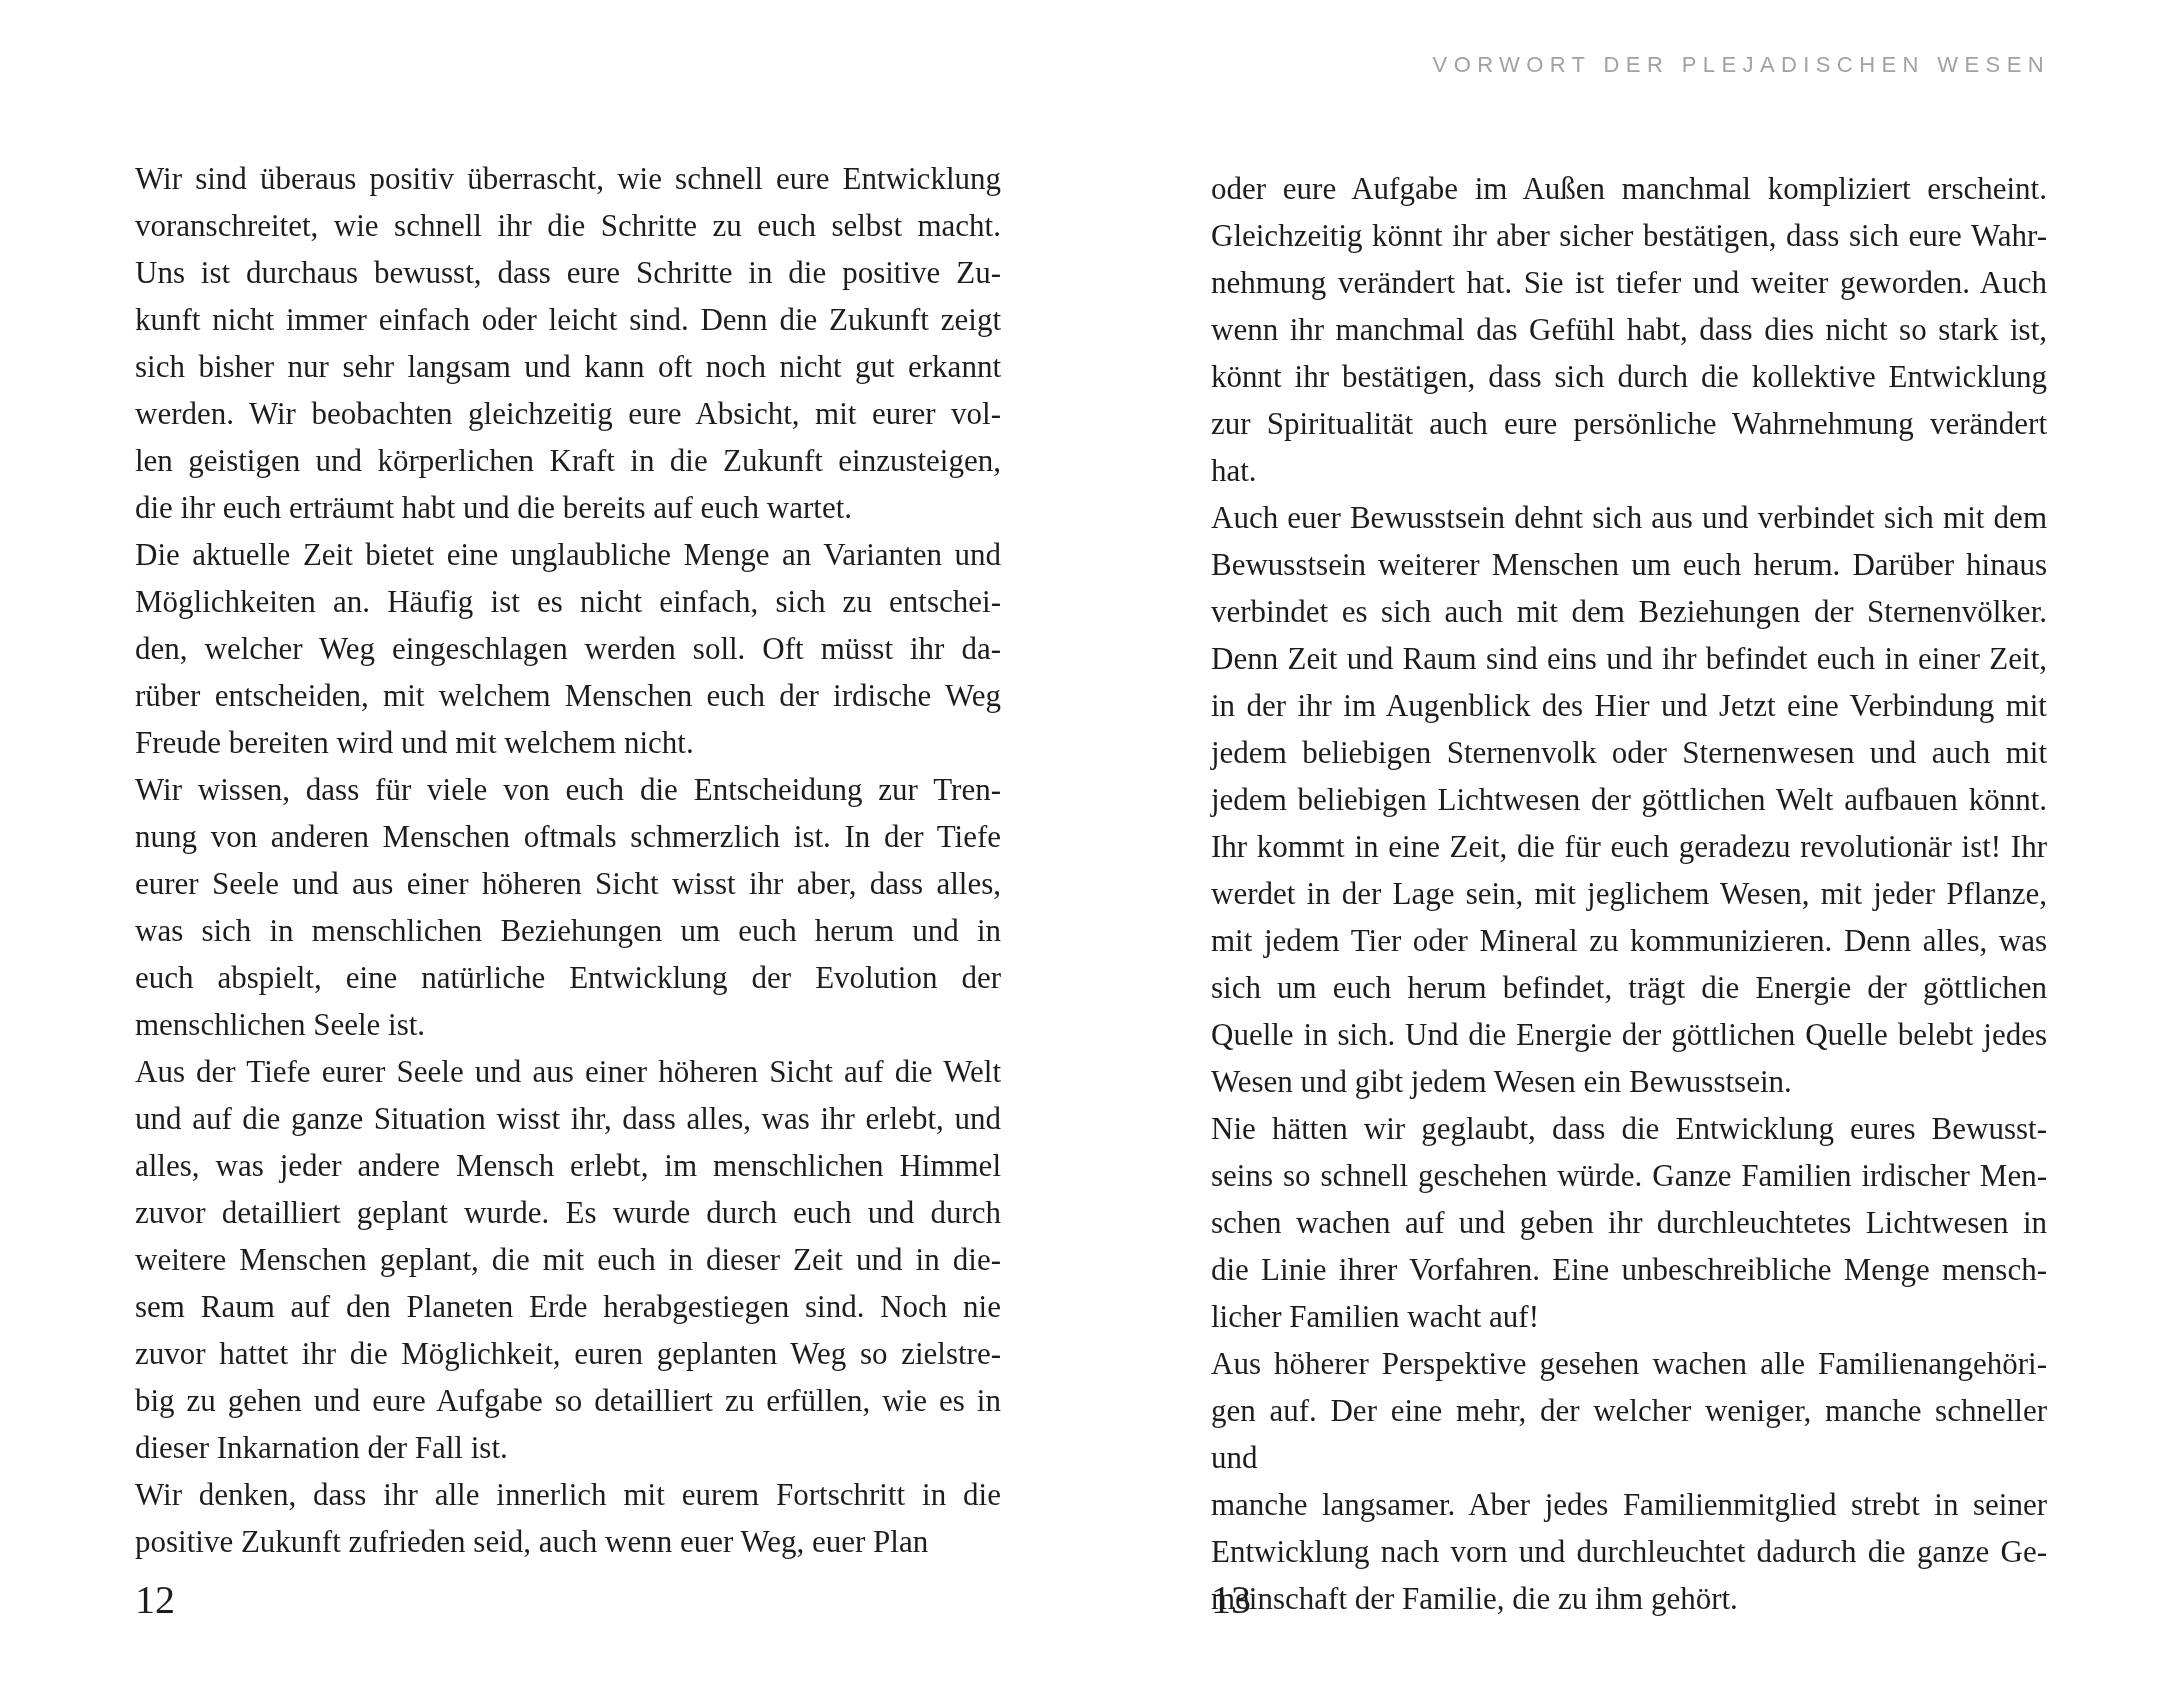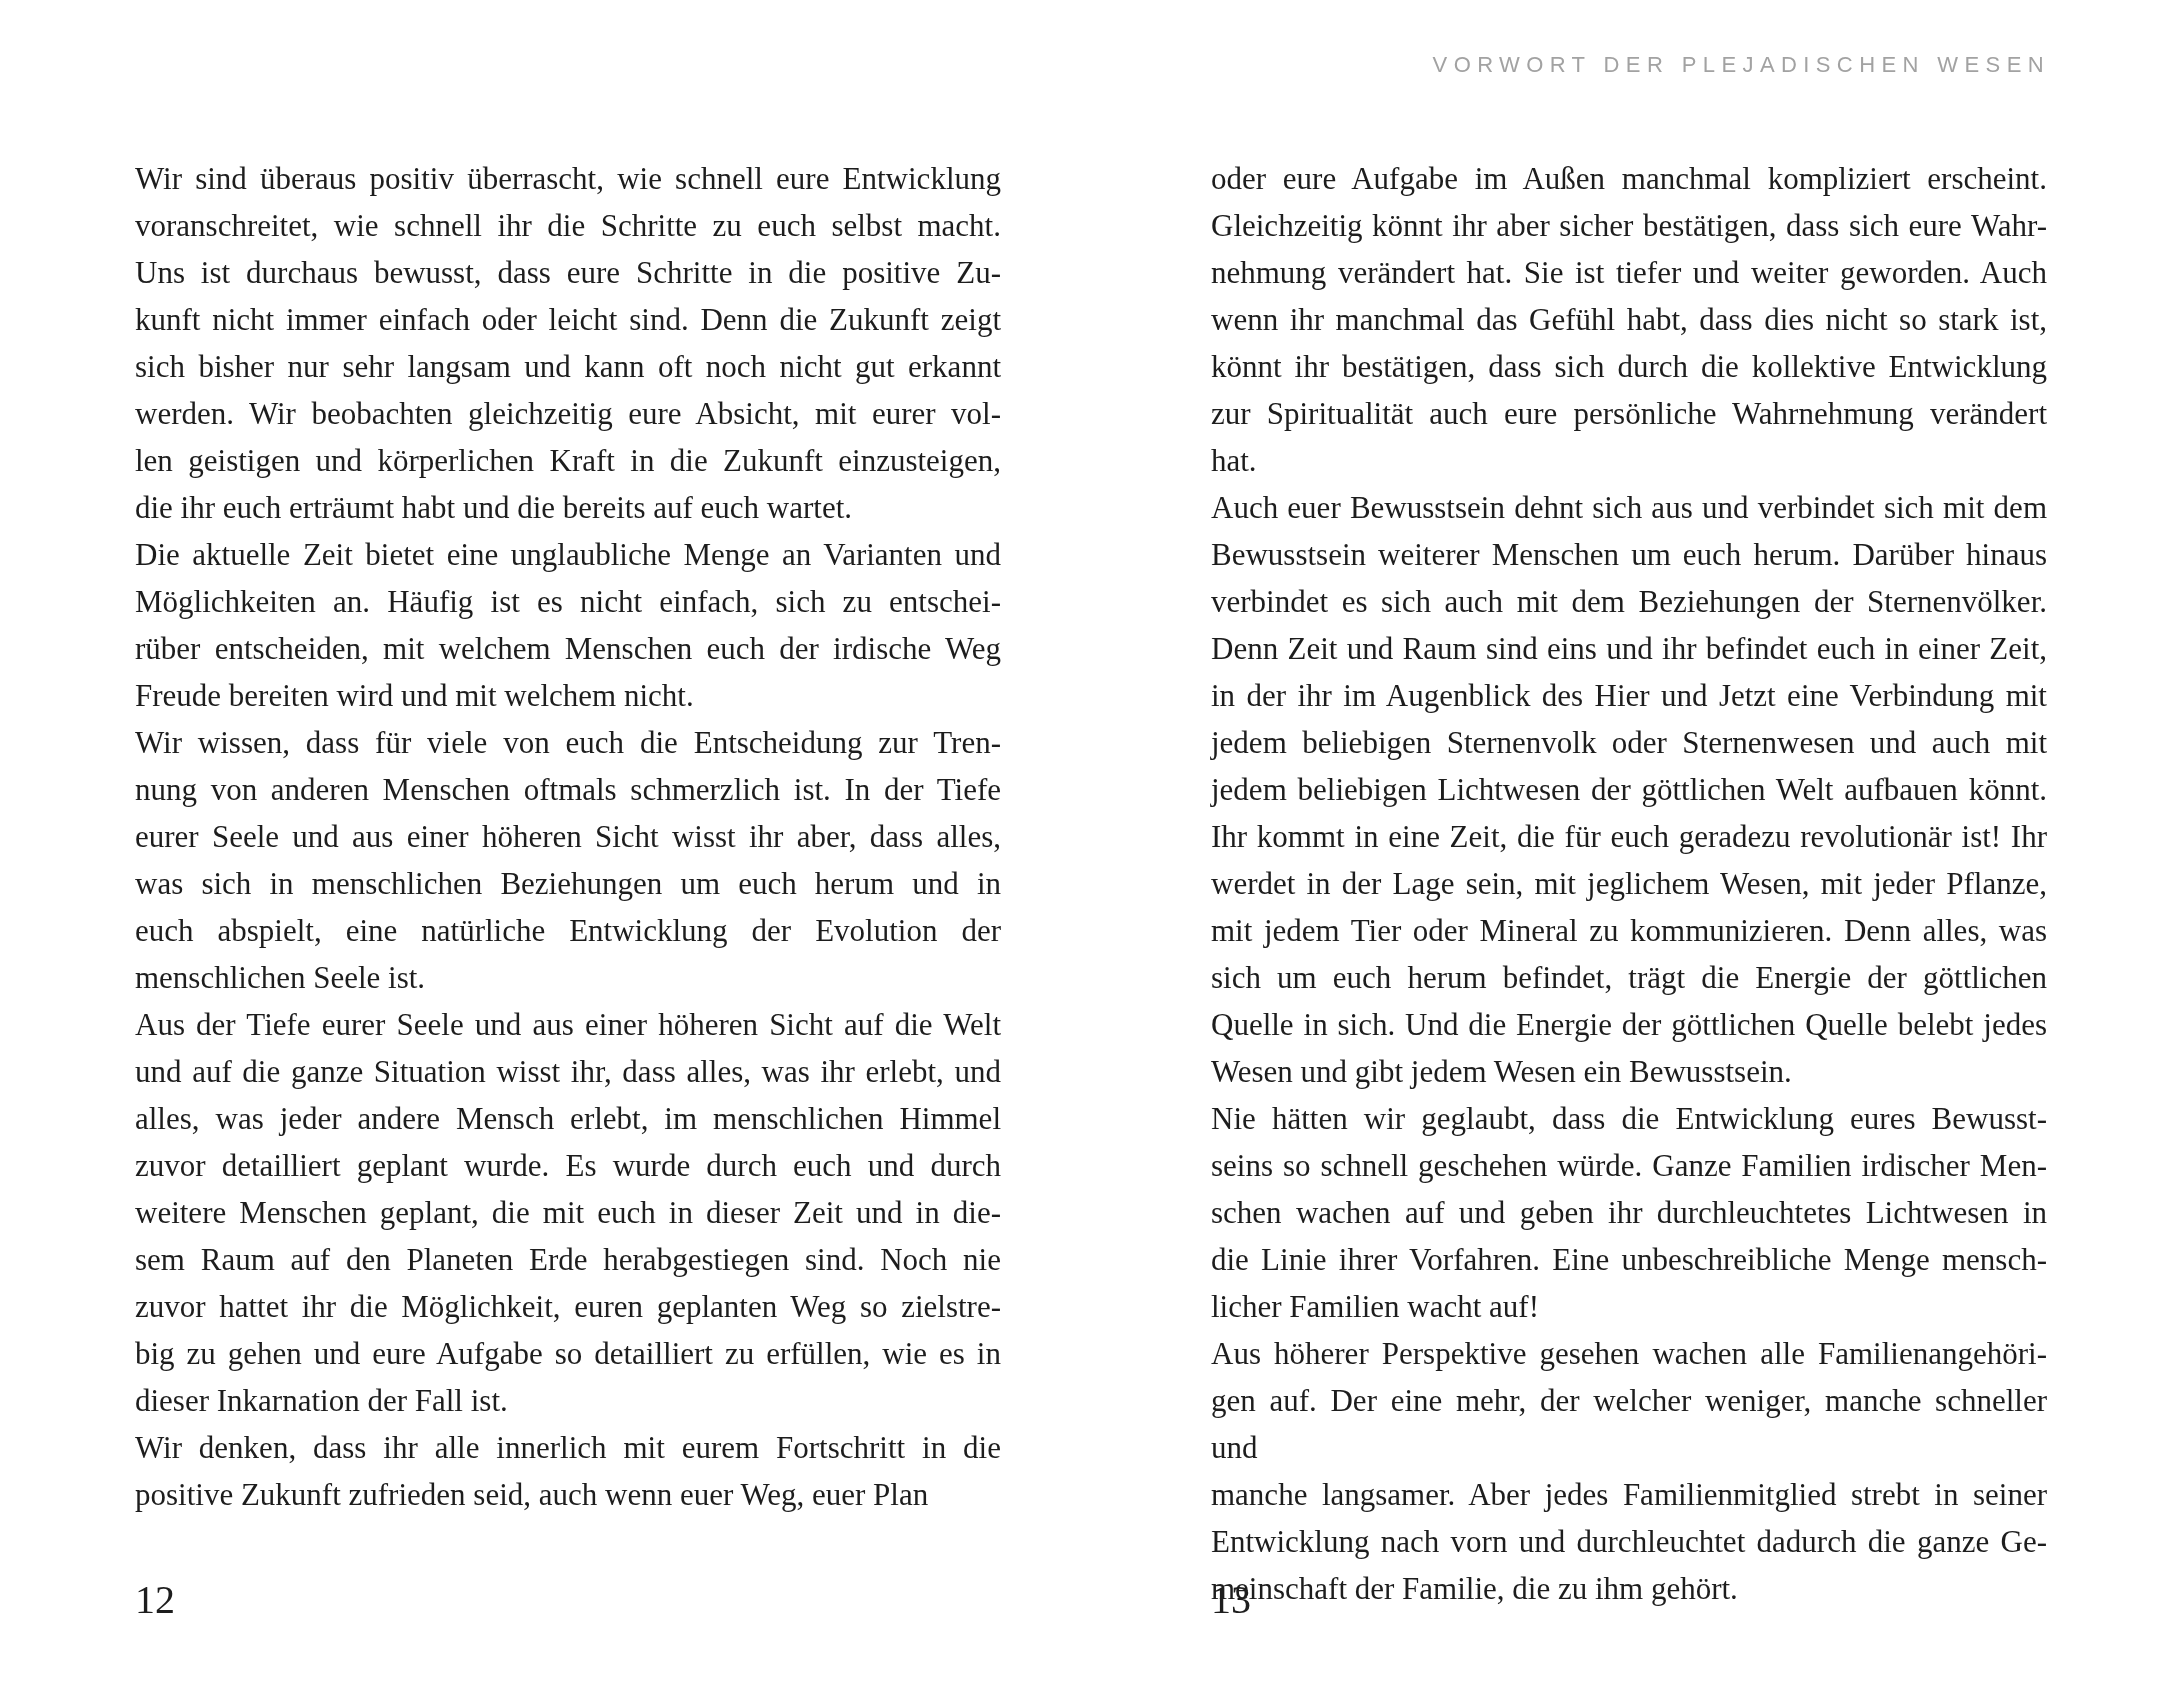--- a/index.html
+++ b/index.html
@@ -28,21 +28,21 @@
   }
   .text-column {
     position: absolute;
     top: 155px;
     font-family: "Liberation Serif", serif;
     font-size: 31px;
     line-height: 47px;
     color: #1d1d1d;
   }
   .text-column.left  { left: 135px;  width: 866px; }
-  .text-column.right { left: 1211px; width: 836px; }
+  .text-column.right { left: 1211px; width: 836px; margin-top: 10px; }
   .paragraph { margin: 0; }
   .line {
     text-align: justify;
     text-align-last: justify;
     white-space: normal;
   }
   .line.last {
     text-align: left;
     text-align-last: auto;
   }
@@ -71,20 +71,21 @@
         <div class="line">Uns ist durchaus bewusst, dass eure Schritte in die positive Zu-</div>
         <div class="line">kunft nicht immer einfach oder leicht sind. Denn die Zukunft zeigt</div>
         <div class="line">sich bisher nur sehr langsam und kann oft noch nicht gut erkannt</div>
         <div class="line">werden. Wir beobachten gleichzeitig eure Absicht, mit eurer vol-</div>
         <div class="line">len geistigen und körperlichen Kraft in die Zukunft einzusteigen,</div>
         <div class="line last">die ihr euch erträumt habt und die bereits auf euch wartet.</div>
       </div>
       <div class="paragraph">
         <div class="line">Die aktuelle Zeit bietet eine unglaubliche Menge an Varianten und</div>
         <div class="line">Möglichkeiten an. Häufig ist es nicht einfach, sich zu entschei-</div>
+        <div class="line">den, welcher Weg eingeschlagen werden soll. Oft müsst ihr da-</div>
         <div class="line">rüber entscheiden, mit welchem Menschen euch der irdische Weg</div>
         <div class="line last">Freude bereiten wird und mit welchem nicht.</div>
       </div>
       <div class="paragraph">
         <div class="line">Wir wissen, dass für viele von euch die Entscheidung zur Tren-</div>
         <div class="line">nung von anderen Menschen oftmals schmerzlich ist. In der Tiefe</div>
         <div class="line">eurer Seele und aus einer höheren Sicht wisst ihr aber, dass alles,</div>
         <div class="line">was sich in menschlichen Beziehungen um euch herum und in</div>
         <div class="line">euch abspielt, eine natürliche Entwicklung der Evolution der</div>
         <div class="line last">menschlichen Seele ist.</div>

